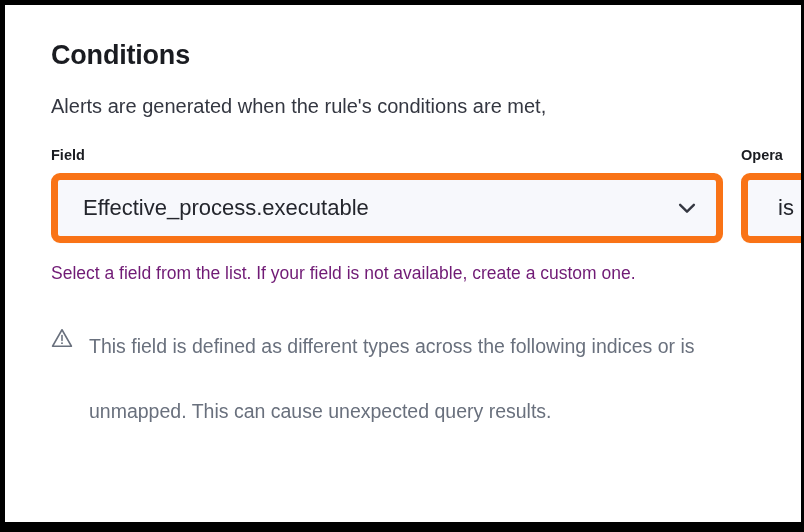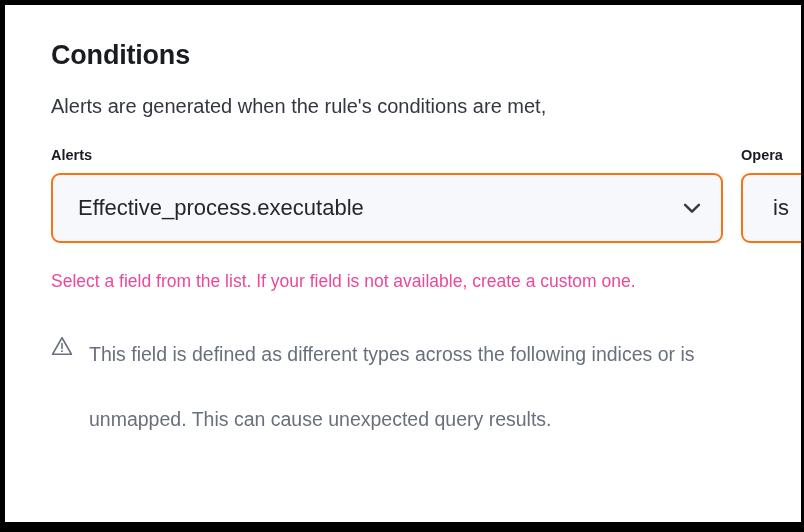--- a/index.html
+++ b/index.html
@@ -71,21 +71,21 @@
     line-height: 18px;
     font-weight: bold;
     color: #1a1c21;
     margin-bottom: 9px;
     white-space: nowrap;
   }
 
   .select-box {
     position: relative;
     background: #f7f8fc;
-    border: 2px solid #f97316;
+    border: 7px solid #f97316;
     border-radius: 9px;
     height: 70px;
     display: flex;
     align-items: center;
     padding: 0 18px 0 25px;
     box-shadow: 0 1px 0 rgba(0,0,0,0.015);
   }
 
   .select-box.field { width: 672px; }
   .select-box.operator { width: 140px; padding: 0 18px 0 30px; }
@@ -103,22 +103,22 @@
     flex: 0 0 auto;
     width: 22px;
     height: 22px;
     display: block;
     margin-left: 14px;
   }
 
   .helper-text {
     font-size: 17.5px;
     line-height: 31px;
-    color: #ec4899;
-    margin-top: 23px;
+    color: #701a75;
+    margin-top: 15px;
     max-width: 625px;
   }
 
   .warning-block {
     display: flex;
     align-items: flex-start;
     margin-top: 25px;
     max-width: 660px;
   }
 
@@ -143,21 +143,21 @@
   <div id="page">
     <div id="content">
 
       <h2 class="panel-title">Conditions</h2>
 
       <p class="panel-desc">Alerts are generated when the rule's conditions are met,</p>
 
       <div class="row">
 
         <div class="form-col-field">
-          <div class="form-label">Alerts</div>
+          <div class="form-label">Field</div>
 
           <div class="select-box field">
             <span class="select-value">Effective_process.executable</span>
             <svg class="chevron" viewBox="0 0 24 24" fill="none">
               <path d="M4.5 8.5 L12 16 L19.5 8.5" stroke="#343741" stroke-width="2.6" stroke-linecap="round" stroke-linejoin="round"></path>
             </svg>
           </div>
         </div>
 
         <div class="form-col-operator">

